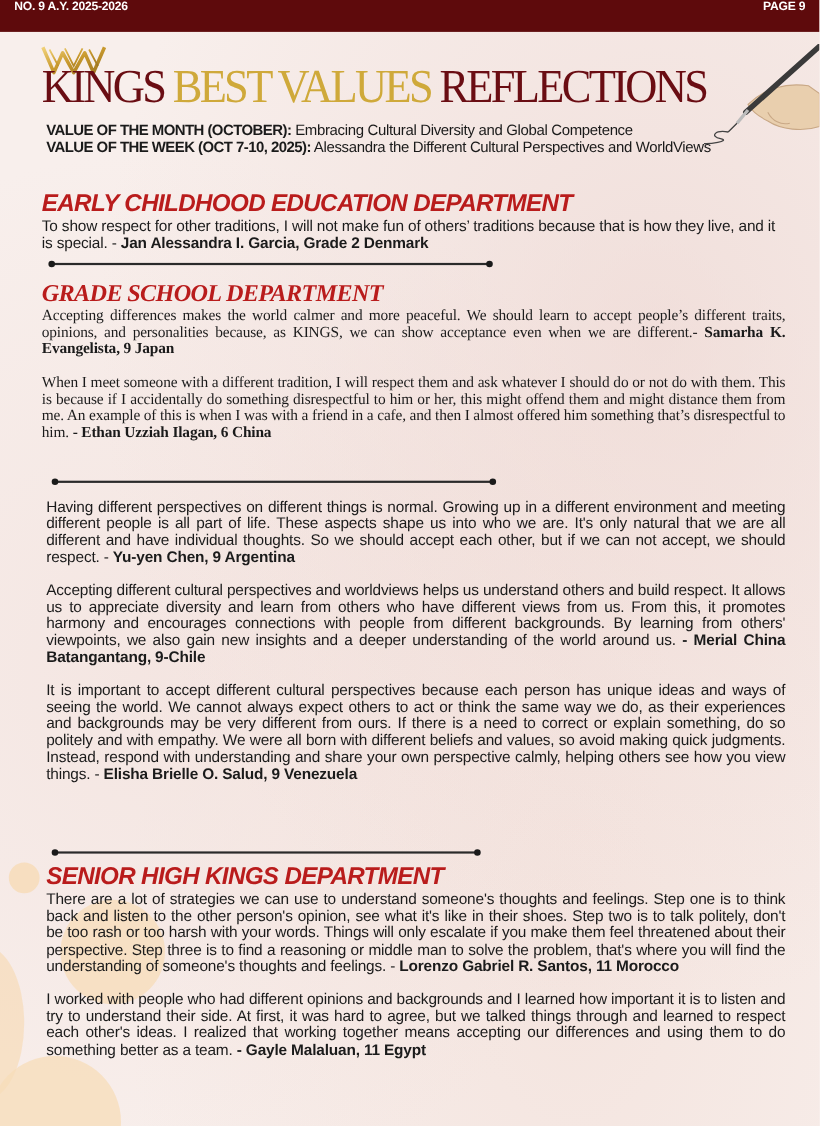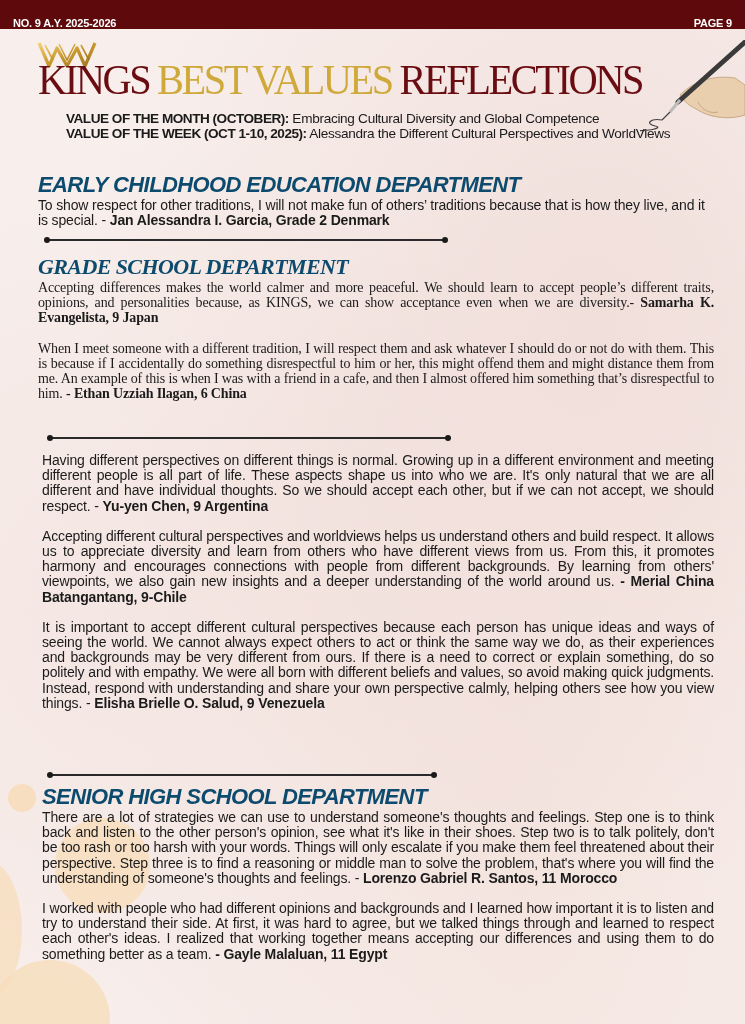--- a/index.html
+++ b/index.html
@@ -24,49 +24,49 @@
     }
     .c1 { left: 8px; top: 784px; width: 28px; height: 28px; }
     .c2 { left: 55px; top: 818px; width: 95px; height: 95px; opacity: 0.75; }
     .c3 { left: -50px; top: 860px; width: 72px; height: 140px; opacity: 0.7; }
     .c4 { left: -10px; top: 960px; width: 120px; height: 120px; opacity: 0.75; }
 
     .topbar {
       position: absolute; left: 0; top: 0; width: 745px; height: 29px;
       background: #5e0a0c;
       color: #ffffff;
-      display: flex; align-items: flex-end; justify-content: space-between;
+      display: flex; align-items: flex-start; justify-content: space-between;
       padding: 0 13px;
       font-size: 11px; font-weight: bold; letter-spacing: -0.2px;
     }
 
     .crown { position: absolute; left: 37px; top: 40px; width: 60px; height: 30px; }
 
     .title {
       position: absolute; left: 38px; top: 58px;
       font-family: "Liberation Serif", "DejaVu Serif", serif;
       font-size: 43px; letter-spacing: -2.6px;
       white-space: nowrap; line-height: 1;
       transform: scaleX(0.94); transform-origin: left top;
     }
     .title .kings, .title .refl { color: #6a0d13; }
     .title .best { color: #cfa93a; }
 
     .pen { position: absolute; left: 640px; top: 40px; width: 105px; height: 95px; }
 
     .values {
       position: absolute; left: 42px; top: 111px; width: 640px;
-      font-size: 13.6px; line-height: 15px; letter-spacing: -0.3px; margin-left: 24px;
+      font-size: 13.6px; line-height: 15px; letter-spacing: -0.3px;
     }
     .values b { font-weight: bold; letter-spacing: -0.5px; }
 
     .section { position: absolute; left: 38px; width: 676px; }
     .section h2 {
       font-size: 22px; font-weight: bold; font-style: italic;
-      color: #0c4a6e; letter-spacing: -0.6px; line-height: 26px;
+      color: #b91c1c; letter-spacing: -0.6px; line-height: 26px;
       margin-left: 0;
     }
     .para {
       font-size: 14px; line-height: 15.2px; text-align: justify;
       letter-spacing: -0.15px; color: #1b1b1b;
     }
     .para .author { font-weight: bold; }
     .para + .para { margin-top: 15px; }
 
     .divider {
@@ -118,37 +118,37 @@
   <line x1="40" y1="60" x2="30" y2="72" stroke="#bbbbbb" stroke-width="3"></line>
   <path d="M30 72 L22 80 M22 80 C10 78 5 84 15 86 C25 88 5 92 -5 90" fill="none" stroke="#444" stroke-width="1.2"></path>
 </svg>
 
 <div class="values">
   <div>
     <b>VALUE OF THE MONTH (OCTOBER):</b>
     <span>Embracing Cultural Diversity and Global Competence</span>
   </div>
   <div>
-    <b>VALUE OF THE WEEK (OCT 1-10, 2025):</b>
+    <b>VALUE OF THE WEEK (OCT 7-10, 2025):</b>
     <span>Alessandra the Different Cultural Perspectives and WorldViews</span>
   </div>
 </div>
 
 <div class="section" style="top:172px;">
   <h2>EARLY CHILDHOOD EDUCATION DEPARTMENT</h2>
   <p class="para" style="text-align:left;">
     <span>To show respect for other traditions, I will not make fun of others’ traditions because that is how they live, and it is special. - </span><span class="author">Jan Alessandra I. Garcia, Grade 2 Denmark</span>
   </p>
 </div>
 <div class="divider" style="left:47px; top:239px; width:398px;"></div>
 
 <div class="section" style="top:254px;font-family:Liberation Serif, serif;">
   <h2>GRADE SCHOOL DEPARTMENT</h2>
   <p class="para">
-    <span>Accepting differences makes the world calmer and more peaceful. We should learn to accept people’s different traits, opinions, and personalities because, as KINGS, we can show acceptance even when we are diversity.- </span><span class="author">Samarha K. Evangelista, 9 Japan</span>
+    <span>Accepting differences makes the world calmer and more peaceful. We should learn to accept people’s different traits, opinions, and personalities because, as KINGS, we can show acceptance even when we are different.- </span><span class="author">Samarha K. Evangelista, 9 Japan</span>
   </p>
   <p class="para">
     <span>When I meet someone with a different tradition, I will respect them and ask whatever I should do or not do with them. This is because if I accidentally do something disrespectful to him or her, this might offend them and might distance them from me. An example of this is when I was with a friend in a cafe, and then I almost offered him something that’s disrespectful to him. </span><span class="author">- Ethan Uzziah Ilagan, 6 China</span>
   </p>
 </div>
 <div class="divider" style="left:50px; top:437px; width:398px;"></div>
 
 <div class="section" style="top:453px; left:42px; width:672px;">
   <p class="para">
     <span>Having different perspectives on different things is normal. Growing up in a different environment and meeting different people is all part of life. These aspects shape us into who we are. It's only natural that we are all different and have individual thoughts. So we should accept each other, but if we can not accept, we should respect. - </span><span class="author">Yu-yen Chen, 9 Argentina</span>
@@ -156,20 +156,20 @@
   <p class="para">
     <span>Accepting different cultural perspectives and worldviews helps us understand others and build respect. It allows us to appreciate diversity and learn from others who have different views from us. From this, it promotes harmony and encourages connections with people from different backgrounds. By learning from others' viewpoints, we also gain new insights and a deeper understanding of the world around us. </span><span class="author">- Merial China Batangantang, 9-Chile</span>
   </p>
   <p class="para">
     <span>It is important to accept different cultural perspectives because each person has unique ideas and ways of seeing the world. We cannot always expect others to act or think the same way we do, as their experiences and backgrounds may be very different from ours. If there is a need to correct or explain something, do so politely and with empathy. We were all born with different beliefs and values, so avoid making quick judgments. Instead, respond with understanding and share your own perspective calmly, helping others see how you view things. - </span><span class="author">Elisha Brielle O. Salud, 9 Venezuela</span>
   </p>
 </div>
 <div class="divider" style="left:50px; top:774px; width:384px;"></div>
 
 <div class="section" style="top:784px; left:42px; width:672px;">
-  <h2>SENIOR HIGH SCHOOL DEPARTMENT</h2>
+  <h2>SENIOR HIGH KINGS DEPARTMENT</h2>
   <p class="para">
     <span>There are a lot of strategies we can use to understand someone's thoughts and feelings. Step one is to think back and listen to the other person's opinion, see what it's like in their shoes. Step two is to talk politely, don't be too rash or too harsh with your words. Things will only escalate if you make them feel threatened about their perspective. Step three is to find a reasoning or middle man to solve the problem, that's where you will find the understanding of someone's thoughts and feelings. - </span><span class="author">Lorenzo Gabriel R. Santos, 11 Morocco</span>
   </p>
   <p class="para">
     <span>I worked with people who had different opinions and backgrounds and I learned how important it is to listen and try to understand their side. At first, it was hard to agree, but we talked things through and learned to respect each other's ideas. I realized that working together means accepting our differences and using them to do something better as a team. </span><span class="author">- Gayle Malaluan, 11 Egypt</span>
   </p>
 </div>
 
 </body></html>

